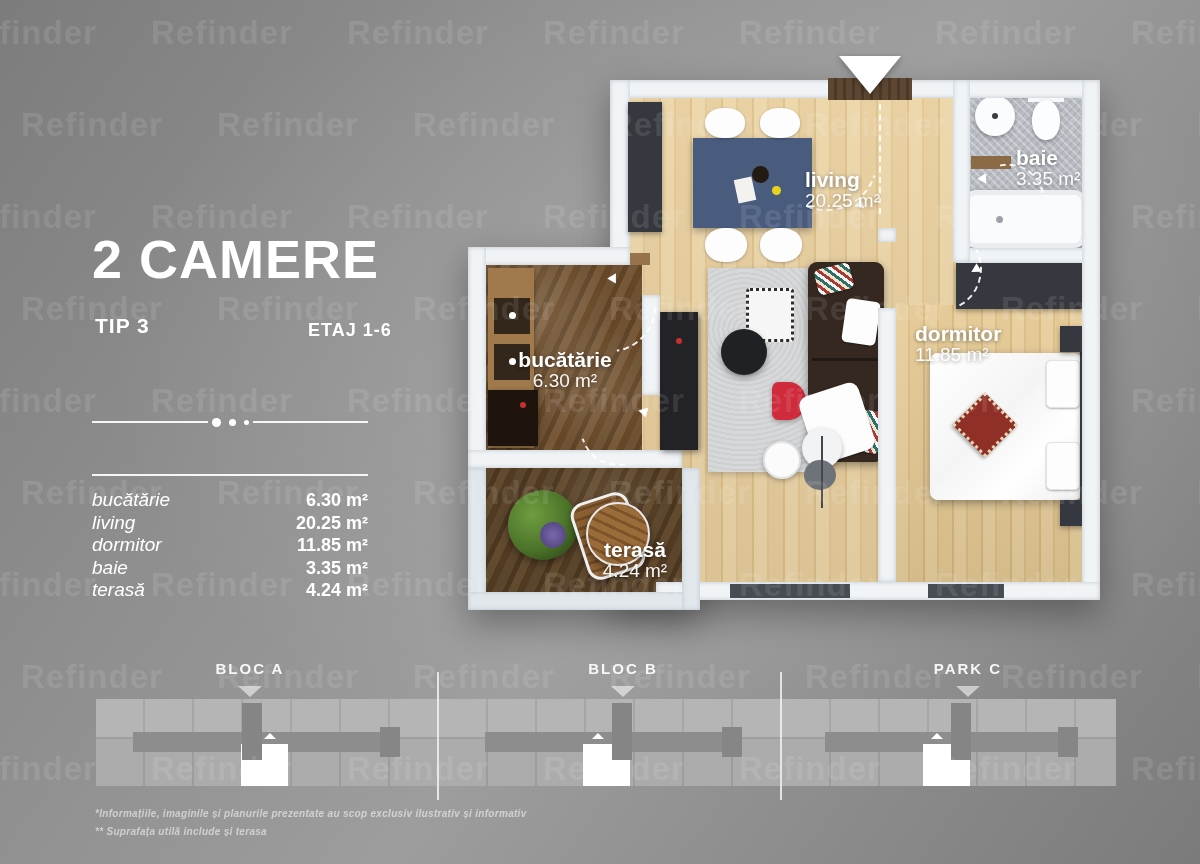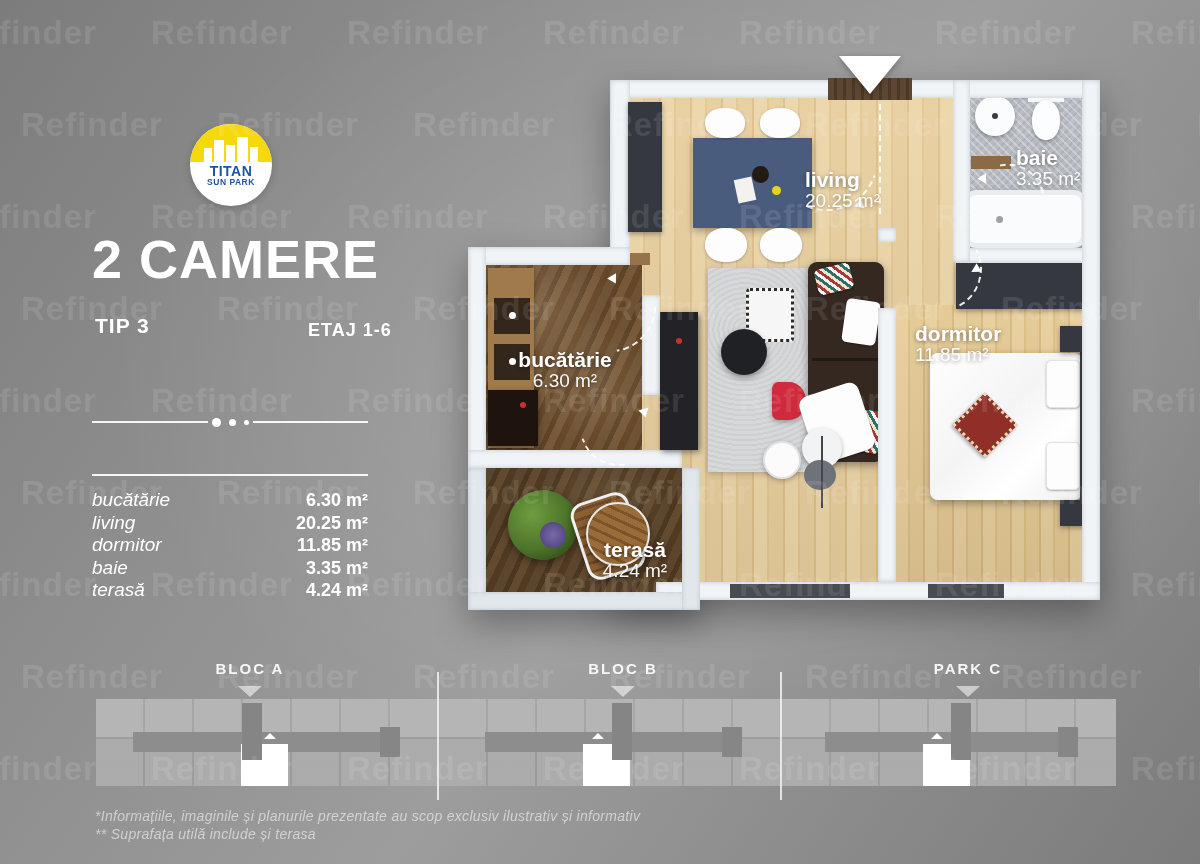--- a/index.html
+++ b/index.html
@@ -88,38 +88,28 @@
       border-top:11px solid rgba(255,255,255,0.55);}
   .hbar{position:absolute;top:732px;height:20px;background:#8d8d8d;z-index:7;}
   .hnub{position:absolute;top:727px;height:30px;width:20px;background:#868686;z-index:7;}
   .vbar{position:absolute;top:703px;height:57px;width:20px;background:#858585;z-index:9;}
   .unit{position:absolute;top:744px;height:42px;background:#fff;z-index:8;}
   .umark{position:absolute;top:733px;width:0;height:0;z-index:10;
       border-left:6px solid transparent;border-right:6px solid transparent;
       border-bottom:6px solid #fff;}
   .vsep{position:absolute;top:672px;width:2px;height:128px;background:rgba(255,255,255,0.75);z-index:7;}
   
-  .foot{position:absolute;left:95px;color:rgba(255,255,255,0.55);font-size:14px;
-      font-style:italic;font-weight:400;z-index:12;letter-spacing:0.3px;}
+  .foot{position:absolute;left:95px;color:rgba(255,255,255,0.55);font-size:10px;
+      font-style:italic;font-weight:700;z-index:12;letter-spacing:0.3px;}
 </style>
 </head>
 <body>
 
 <div id="page">
 
-  <div class="abs logo-circle">
-    <div class="logo-sky"></div>
-    <div class="logo-bld" style="left:14px;width:8px;height:14px;"></div>
-    <div class="logo-bld" style="left:24px;width:10px;height:22px;"></div>
-    <div class="logo-bld" style="left:36px;width:9px;height:17px;"></div>
-    <div class="logo-bld" style="left:47px;width:11px;height:25px;"></div>
-    <div class="logo-bld" style="left:60px;width:8px;height:15px;"></div>
-    <div class="logo-name">TITAN</div>
-    <div class="logo-sub">SUN PARK</div>
-  </div>
 
   <div class="abs title">2 CAMERE</div>
   <div class="abs tip">TIP 3</div>
   <div class="abs etaj">ETAJ 1-6</div>
 
   <div class="abs divider">
     <div class="seg"></div>
     <div class="dot" style="width:9px;height:9px;"></div>
     <div class="dot" style="width:7px;height:7px;"></div>
     <div class="dot" style="width:5px;height:5px;"></div>

